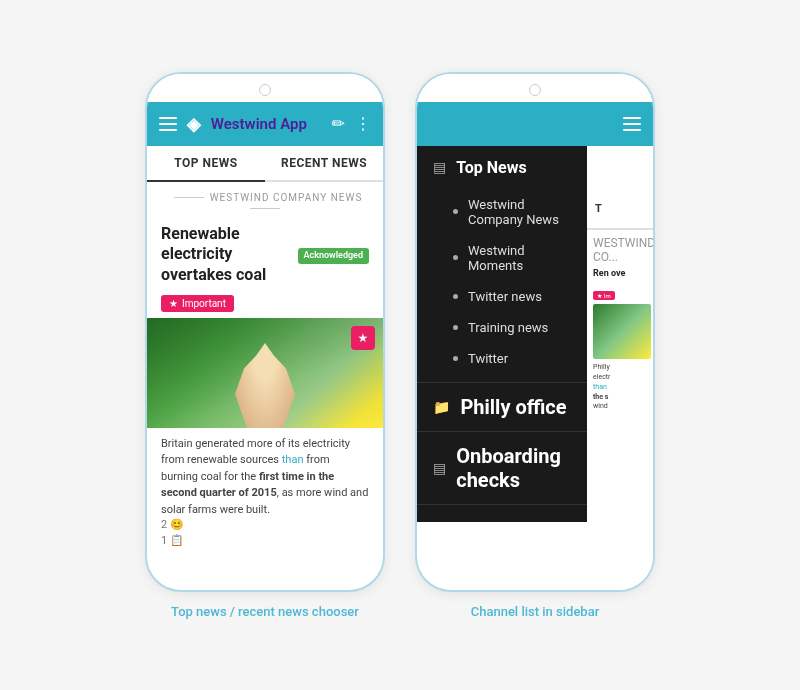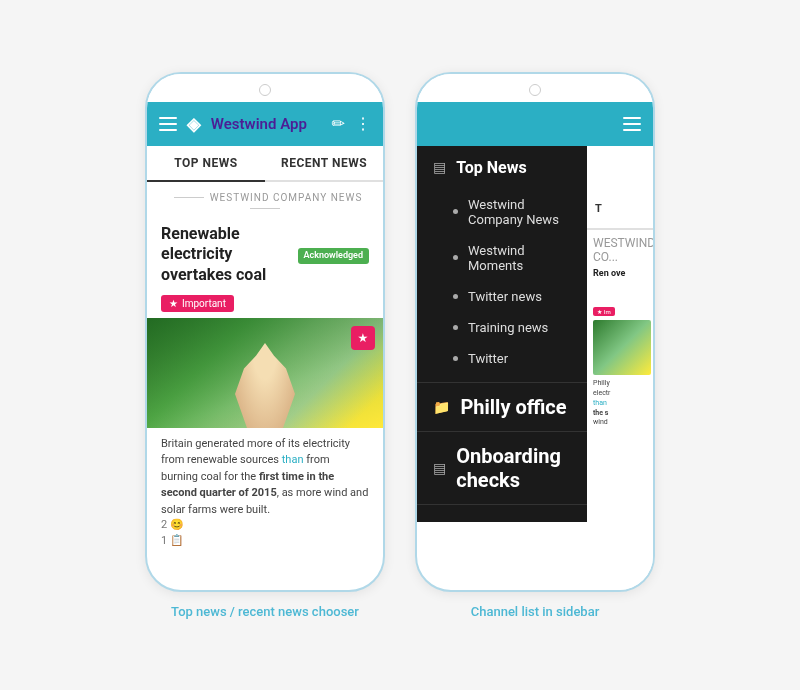--- a/index.html
+++ b/index.html
@@ -325,21 +325,21 @@
       font-size: 12px;
       color: #999;
       text-align: left;
       margin-bottom: 4px;
     }
     .peek-article-title {
       font-size: 9px;
       font-weight: 700;
       color: #222;
       line-height: 1.3;
-      margin-bottom: 20px;
+      margin-bottom: 4px;
     }
     .peek-badge-important {
       background: #e91e63;
       color: white;
       font-size: 6px;
       padding: 1px 4px;
       border-radius: 2px;
       display: inline-flex;
       align-items: center;
       gap: 2px;

